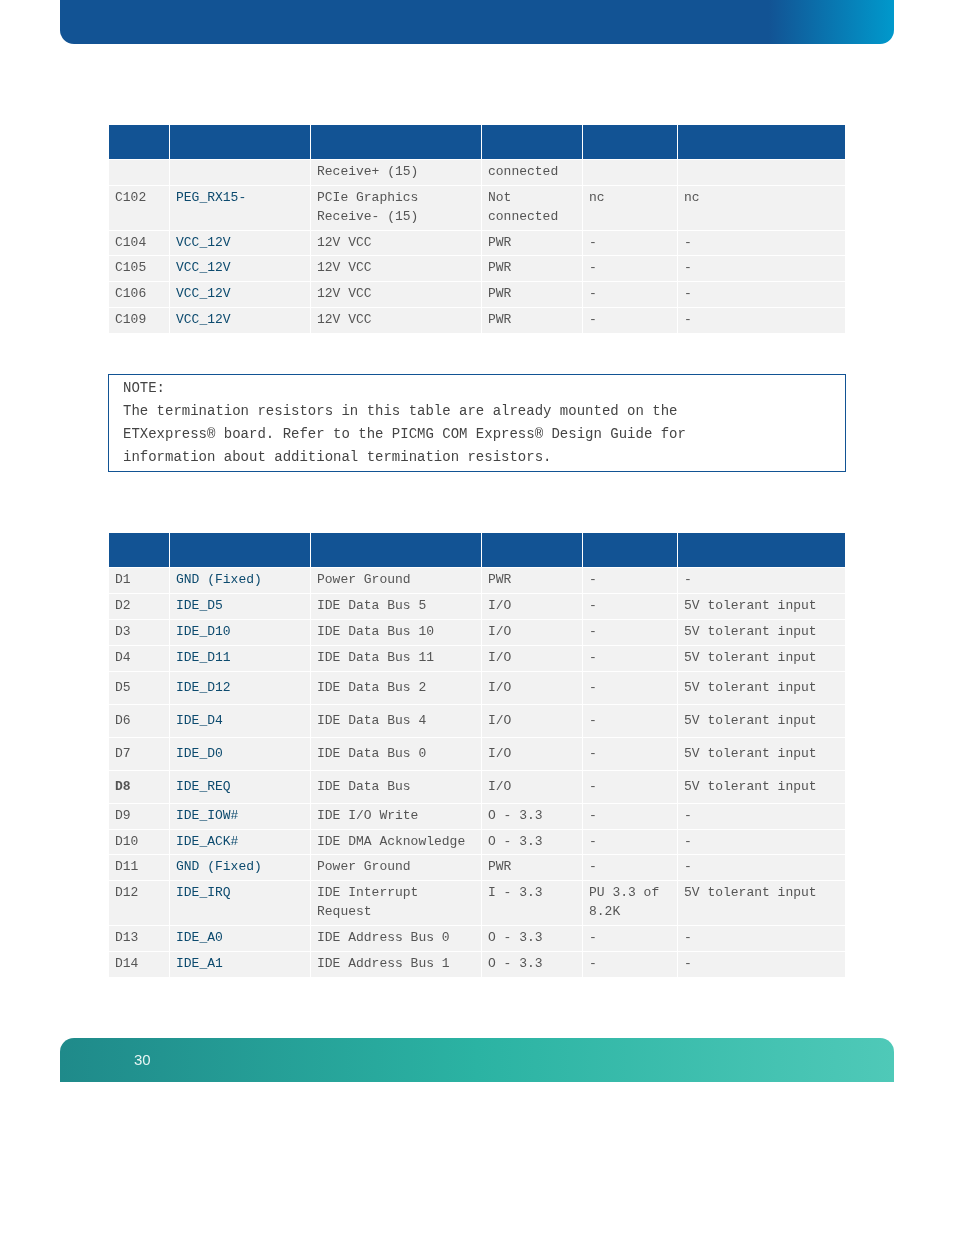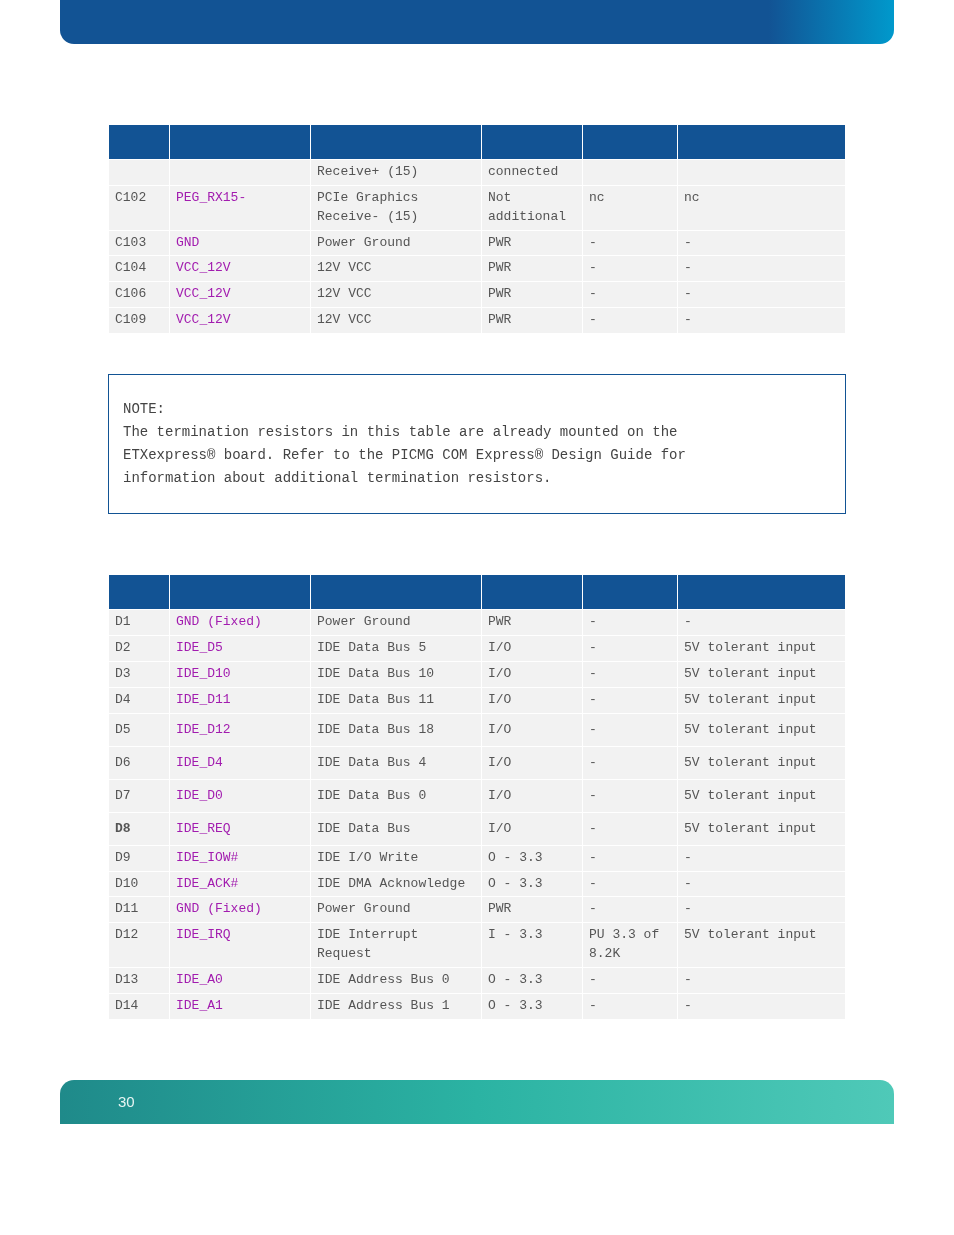--- a/index.html
+++ b/index.html
@@ -37,43 +37,43 @@
     padding: 2px 6px;
   }
   table td {
     border: 1px solid #ffffff;
     padding: 3px 6px;
     vertical-align: top;
     color: #555;
     font-size: 13px;
     line-height: 1.45;
   }
-  .blue-text { color: #a21caf; }
+  .blue-text { color: #0c4a6e; }
   .note-box {
     border: 1px solid #125394;
-    padding: 23px 14px;
+    padding: 2px 14px;
     margin: 40px 0 60px 0;
     color: #444;
     font-size: 14px;
     line-height: 1.65;
   }
   .note-label { display:inline-block; width:54px; vertical-align:top;}
   .note-body  { display:inline-block; width: calc(100% - 60px);}
   .bottom-banner {
     height: 44px;
     margin: 0 60px;
     background: linear-gradient(to right, #1f8a8a 0%, #2bb3a3 50%, #4fc9b8 100%);
     border-top-left-radius: 14px;
     border-top-right-radius: 14px;
     color: #e6f5f3;
     font-family: Arial, sans-serif;
     font-size: 15px;
     display:flex;
     align-items:center;
-    padding-left: 58px;
+    padding-left: 74px;
     box-sizing: border-box;
   }
   .col-pin  { width: 48px; }
   .col-sig  { width: 128px; }
   .col-desc { width: 158px; }
   .col-type { width: 88px; }
   .col-term { width: 82px; }
   .col-comm { }
 </style>
 </head>
@@ -100,34 +100,34 @@
           <td class="blue-text"></td>
           <td>Receive+ (15)</td>
           <td>connected</td>
           <td></td>
           <td></td>
         </tr>
         <tr>
           <td>C102</td>
           <td class="blue-text">PEG_RX15-</td>
           <td>PCIe Graphics Receive- (15)</td>
-          <td>Not additional</td>
+          <td>Not connected</td>
           <td>nc</td>
           <td>nc</td>
         </tr>
         <tr>
-          <td>C103</td>
-          <td class="blue-text">GND</td>
-          <td>Power Ground</td>
-          <td>PWR</td>
-          <td>-</td>
-          <td>-</td>
-        </tr>
-        <tr>
           <td>C104</td>
+          <td class="blue-text">VCC_12V</td>
+          <td>12V VCC</td>
+          <td>PWR</td>
+          <td>-</td>
+          <td>-</td>
+        </tr>
+        <tr>
+          <td>C105</td>
           <td class="blue-text">VCC_12V</td>
           <td>12V VCC</td>
           <td>PWR</td>
           <td>-</td>
           <td>-</td>
         </tr>
         <tr>
           <td>C106</td>
           <td class="blue-text">VCC_12V</td>
           <td>12V VCC</td>
@@ -191,21 +191,21 @@
           <td>D4</td>
           <td class="blue-text">IDE_D11</td>
           <td>IDE Data Bus 11</td>
           <td>I/O</td>
           <td>-</td>
           <td>5V tolerant input</td>
         </tr>
         <tr>
           <td style="line-height: 2;">D5</td>
           <td class="blue-text" style="line-height: 2;">IDE_D12</td>
-          <td style="line-height: 2;">IDE Data Bus 18</td>
+          <td style="line-height: 2;">IDE Data Bus 2</td>
           <td style="line-height: 2;">I/O</td>
           <td style="line-height: 2;">-</td>
           <td style="line-height: 2;">5V tolerant input</td>
         </tr>
         <tr>
           <td style="line-height: 2;">D6</td>
           <td class="blue-text" style="line-height: 2;">IDE_D4</td>
           <td style="line-height: 2;">IDE Data Bus 4</td>
           <td style="line-height: 2;">I/O</td>
           <td style="line-height: 2;">-</td>

